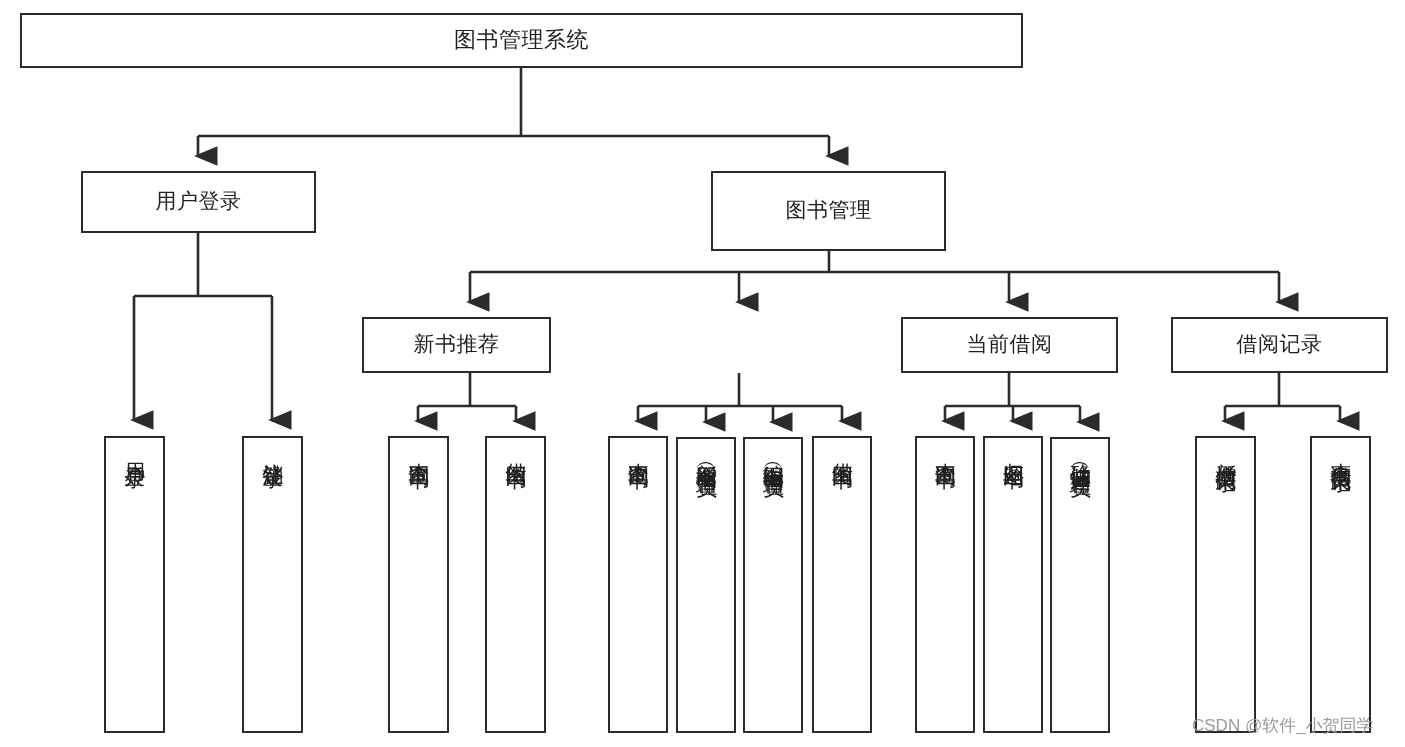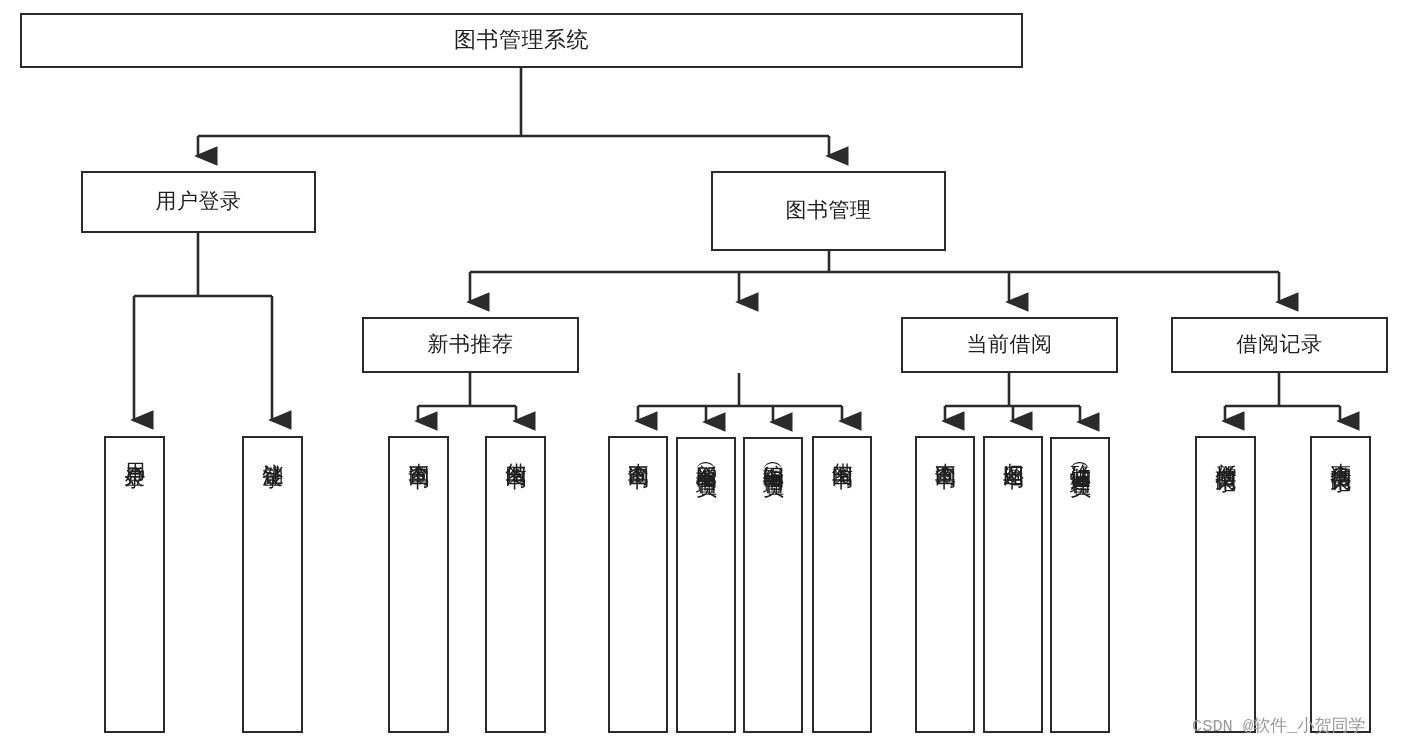--- a/index.html
+++ b/index.html
@@ -65,21 +65,21 @@
     font-size: 21px;
     line-height: 1.0;
     letter-spacing: 2px;
   }
   .watermark {
     position: absolute;
     color: #9a9a9a;
     font-size: 17px;
     white-space: nowrap;
     z-index: 5;
-    font-family: Liberation Mono, monospace;
+    font-family: Liberation Sans, sans-serif;
   }
 </style>
 </head>
 <body>
 
 <div id="canvas" style="background: rgb(255, 255, 255);">
 
   <svg id="edges" viewBox="0 0 1405 747" width="1405" height="747">
     <defs>
       <marker id="arrow" viewBox="0 0 12 12" refX="6" refY="10" markerWidth="9" markerHeight="9" orient="auto-start-reverse">
@@ -134,21 +134,21 @@
     <span class="node-label">图书管理系统</span>
   </div>
 
   <div class="node horiz" style="left: 81px; top: 171px; width: 235px; height: 62px; border-color: rgb(43, 43, 43); color: rgb(31, 31, 31);">
     <span class="node-label">用户登录</span>
   </div>
   <div class="node horiz" style="left: 711px; top: 171px; width: 235px; height: 80px; border-color: rgb(43, 43, 43); color: rgb(31, 31, 31);">
     <span class="node-label">图书管理</span>
   </div>
 
-  <div class="node horiz" style="left: 362px; top: 317px; width: 217px; height: 56px; border-color: rgb(43, 43, 43); color: rgb(31, 31, 31);">
+  <div class="node horiz" style="left: 362px; top: 317px; width: 189px; height: 56px; border-color: rgb(43, 43, 43); color: rgb(31, 31, 31);">
     <span class="node-label">新书推荐</span>
   </div>
   <div class="node horiz" style="left: 1171px; top: 317px; width: 217px; height: 56px; border-color: rgb(43, 43, 43); color: rgb(31, 31, 31);">
     <span class="node-label">借阅记录</span>
   </div>
   <div class="node horiz" style="left: 901px; top: 317px; width: 217px; height: 56px; border-color: rgb(43, 43, 43); color: rgb(31, 31, 31);">
     <span class="node-label">当前借阅</span>
   </div>
 
   <div class="node vert" style="left: 104px; top: 436px; width: 61px; height: 297px; border-color: rgb(43, 43, 43); color: rgb(31, 31, 31);">

